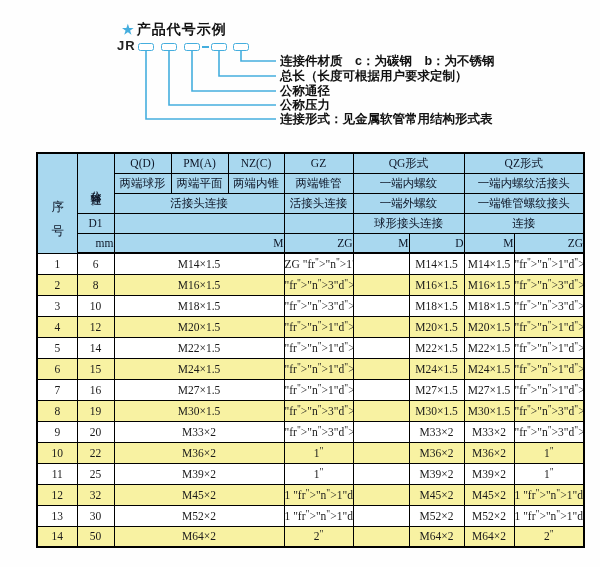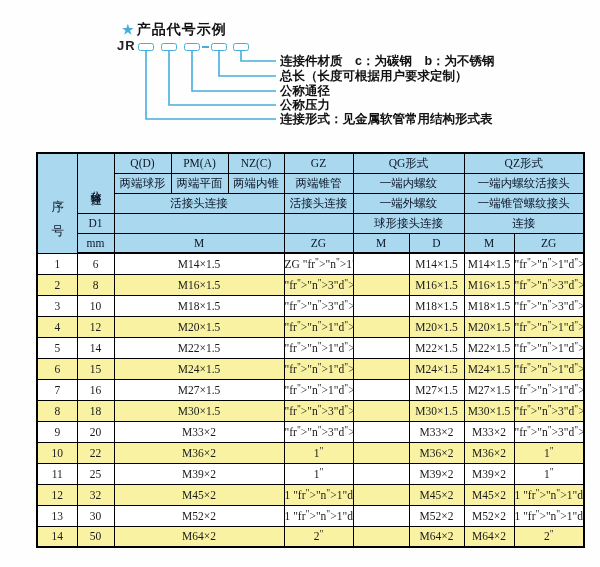--- a/index.html
+++ b/index.html
@@ -67,21 +67,21 @@
   table.ref th, table.ref td{
     border:1px solid var(--bd);
     text-align:center;vertical-align:middle;
     padding:0;overflow:hidden;white-space:nowrap;
   }
   table.ref thead th{
     background:var(--hdr);
     font-weight:normal;height:20px;
     font-size:11.5px;color:#0d1526;
   }
-  table.ref thead tr:last-child th{border-bottom-width:2px;}
+  table.ref thead tr:last-child th{border-bottom-width:2px;text-align:right;}
   table.ref tbody td{height:21px;background:#fff;color:#1a1a1a;}
   table.ref tbody tr.alt td{background:var(--yel);}
 
   .vseq span{
     display:inline-block;
     writing-mode:vertical-lr;text-orientation:upright;
     letter-spacing:26px;font-size:12.5px;
     transform:translateY(13px);
   }
   .vdn span{
@@ -246,21 +246,21 @@
           <td>16</td>
           <td colspan="3">M27×1.5</td>
           <td><span class="&lt;span">"</span>fr<span class="in">"</span>&gt;<span class="&lt;span">"</span>n<span class="in">"</span>&gt;1<span class="&lt;span">"</span>d<span class="in">"</span>&gt;2</td>
           <td></td>
           <td>M27×1.5</td>
           <td>M27×1.5</td>
           <td><span class="&lt;span">"</span>fr<span class="in">"</span>&gt;<span class="&lt;span">"</span>n<span class="in">"</span>&gt;1<span class="&lt;span">"</span>d<span class="in">"</span>&gt;2</td>
         </tr>
         <tr class="alt">
           <td>8</td>
-          <td>18</td>
+          <td>19</td>
           <td colspan="3">M30×1.5</td>
           <td><span class="&lt;span">"</span>fr<span class="in">"</span>&gt;<span class="&lt;span">"</span>n<span class="in">"</span>&gt;3<span class="&lt;span">"</span>d<span class="in">"</span>&gt;4</td>
           <td></td>
           <td>M30×1.5</td>
           <td>M30×1.5</td>
           <td><span class="&lt;span">"</span>fr<span class="in">"</span>&gt;<span class="&lt;span">"</span>n<span class="in">"</span>&gt;3<span class="&lt;span">"</span>d<span class="in">"</span>&gt;4</td>
         </tr>
         <tr>
           <td>9</td>
           <td>20</td>

